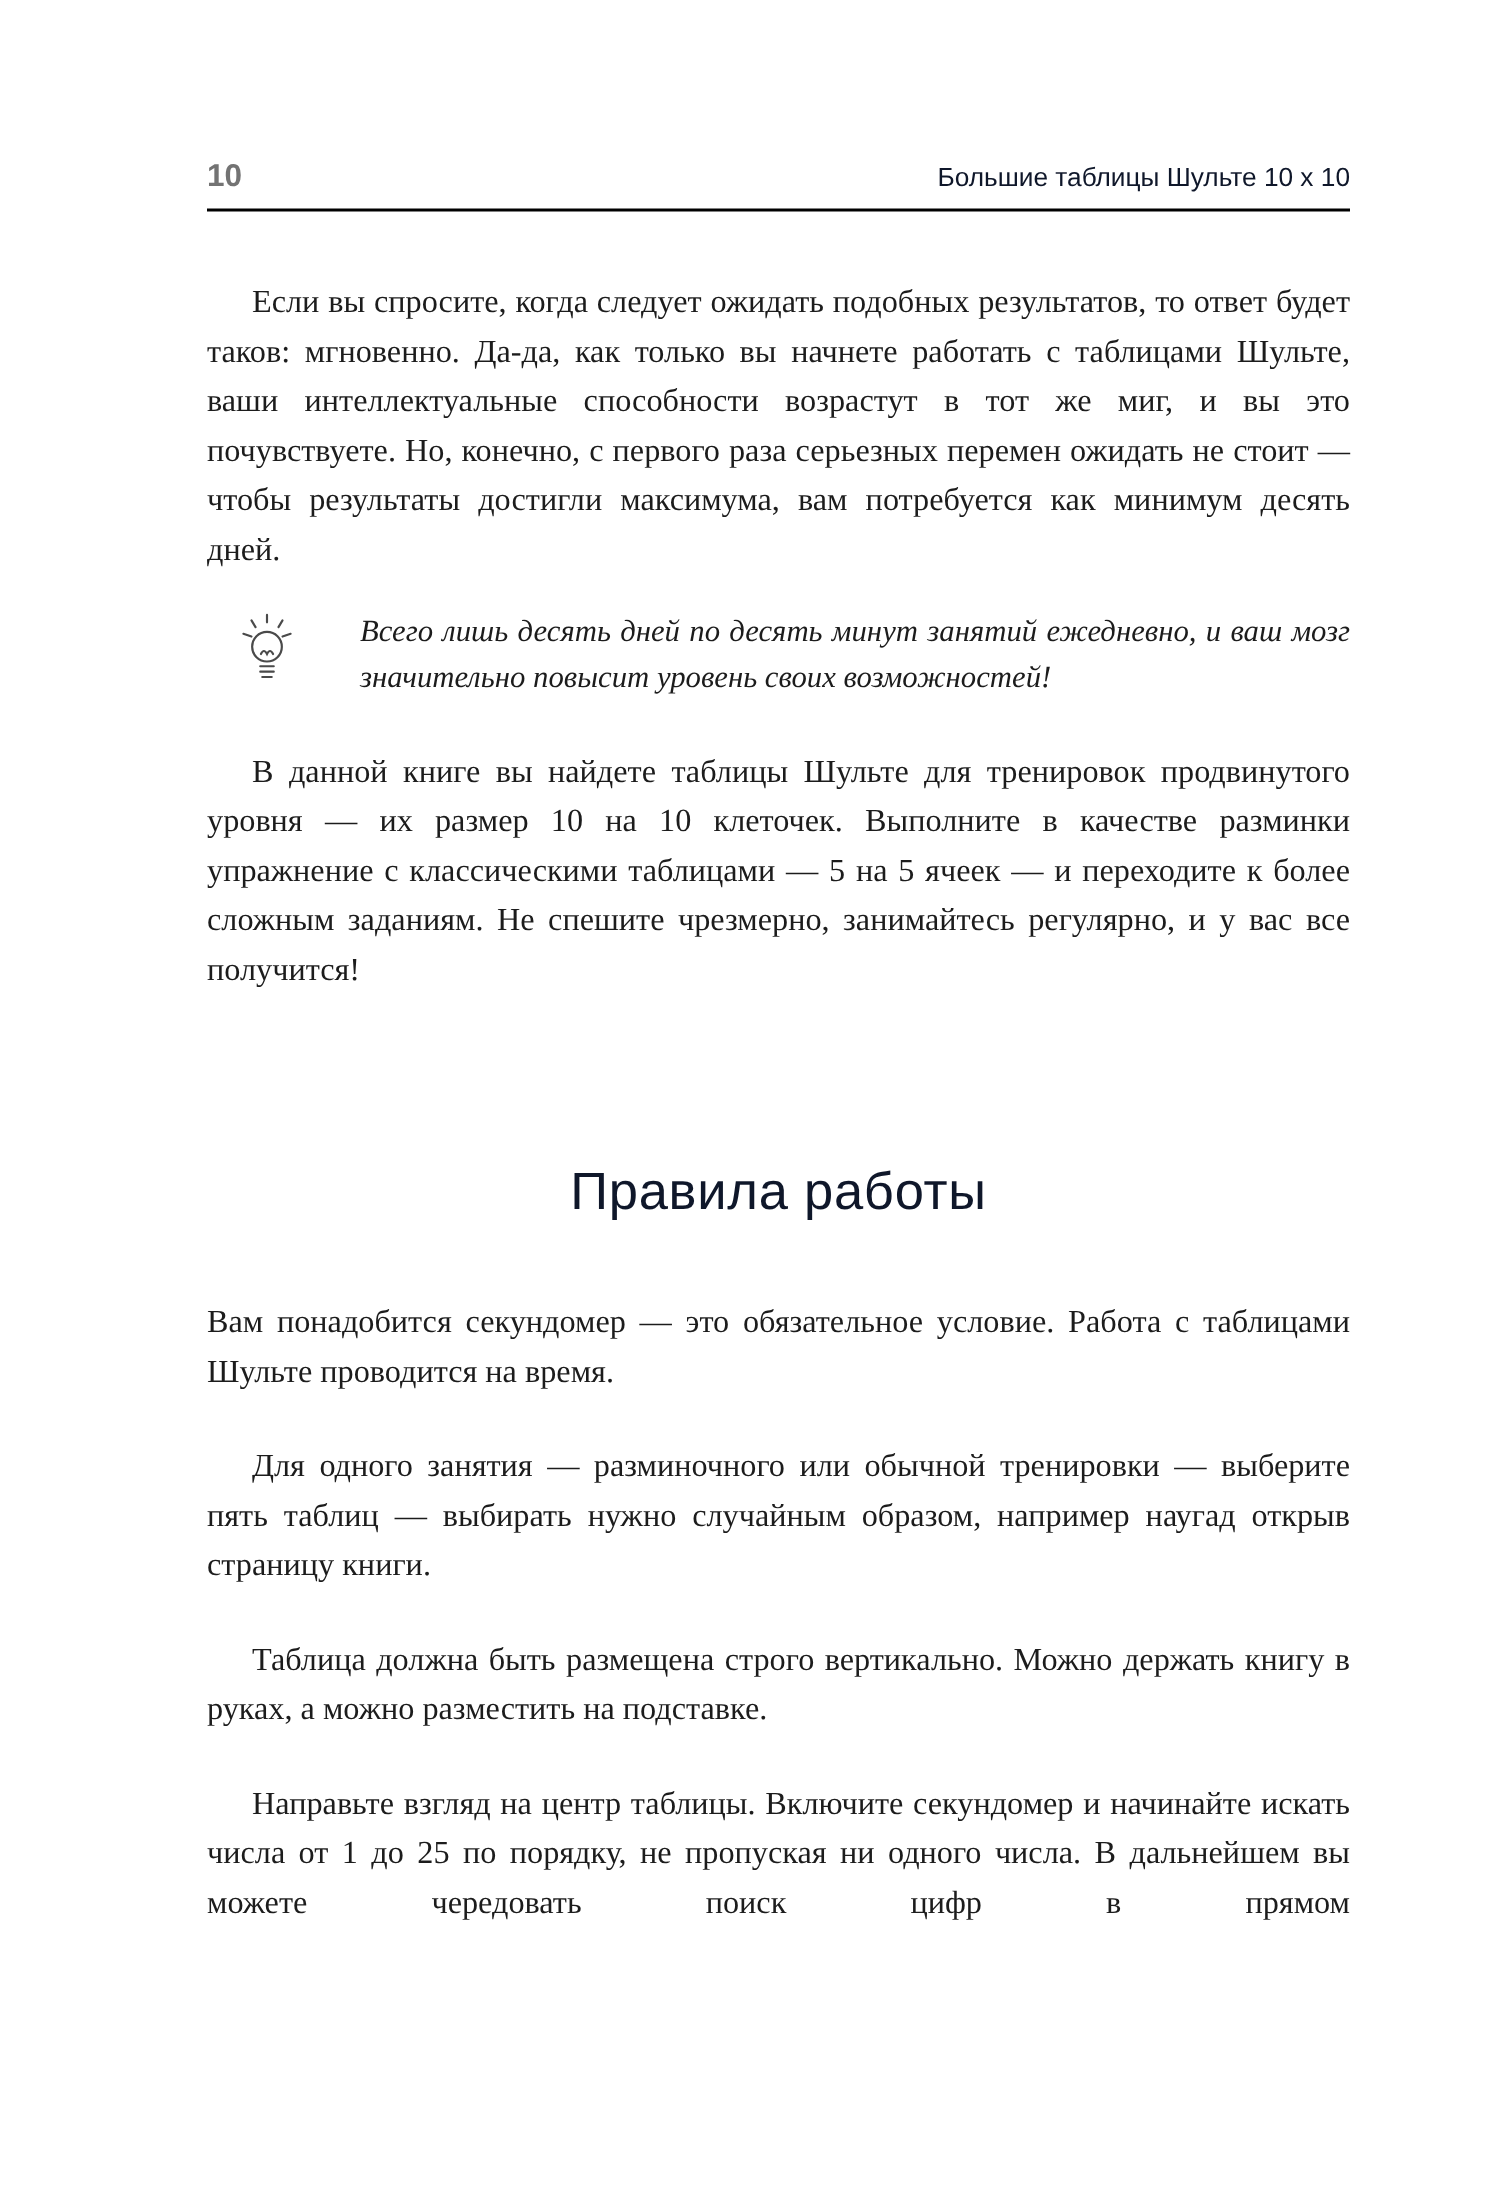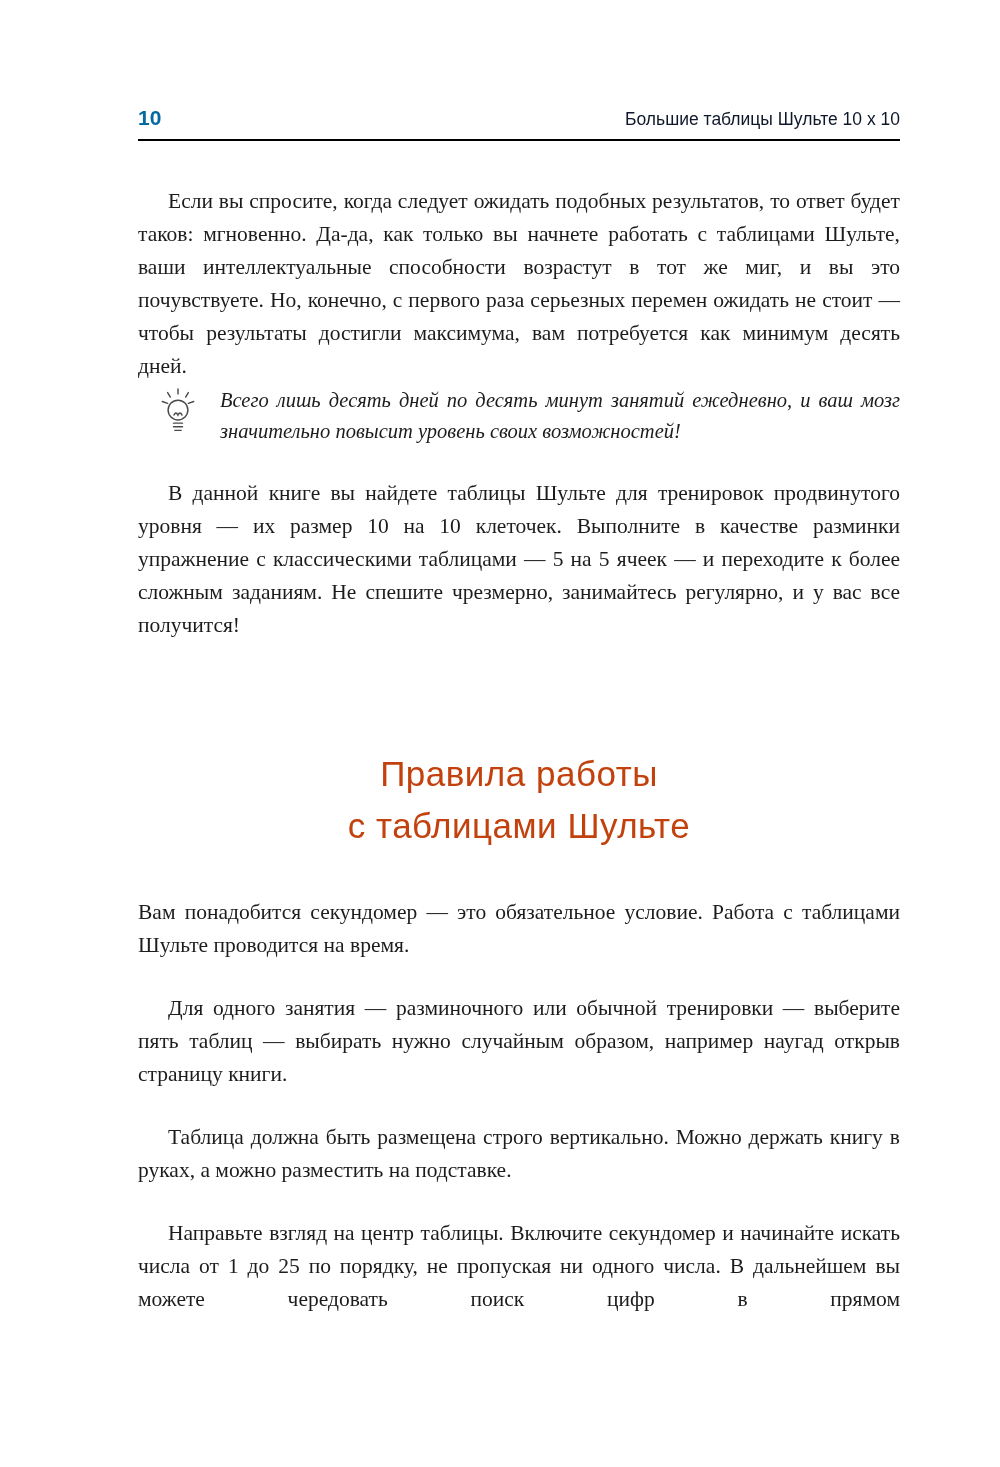--- a/index.html
+++ b/index.html
@@ -21,21 +21,21 @@
   .page-header {
     display: flex;
     justify-content: space-between;
     align-items: baseline;
     font-family: "Liberation Sans", "DejaVu Sans", sans-serif;
     padding-bottom: 9px;
   }
   .page-num {
     font-size: 21px;
     font-weight: 700;
-    color: #0369a1;
+    color: #737373;
   }
   .running-title {
     font-size: 17.5px;
     color: #0f172a;
   }
   .header-rule {
     border: none;
     border-top: 2px solid #000000;
     margin: 0 0 44px 0;
   }
@@ -50,21 +50,22 @@
   .bullet-mark {
     display: inline-block;
     width: 27px;
     margin-left: -27px;
   }
   .indent { text-indent: 30px; margin-top: 30px; }
   .cont { text-align-last: justify; }
   .tip {
     display: flex;
     align-items: flex-start;
-    margin: 2px 0 14px 0;
+    margin: 23px 0 14px 0;
+    gap: 20px;
   }
   .tip-icon-wrap {
     flex: 0 0 82px;
     padding-left: 22px;
     padding-top: 2px;
   }
   .tip-icon-wrap svg {
     stroke: #4a4a4a;
     stroke-width: 1.6;
     stroke-linecap: round;
@@ -76,21 +77,21 @@
     font-size: 20.5px;
     line-height: 31px;
     text-align: justify;
   }
   .section-heading {
     font-family: "Liberation Sans", "DejaVu Sans", sans-serif;
     font-weight: 400;
     font-size: 35px;
     line-height: 52px;
     letter-spacing: 0.5px;
-    color: #c2410c;
+    color: #0f172a;
     text-align: center;
     margin-top: 106px;
     margin-bottom: 44px;
   }
 </style>
 </head>
 <body>
 
 <div class="page">
 
@@ -118,21 +119,21 @@
           <line x1="15" y1="39.5" x2="25" y2="39.5"></line>
           <line x1="15" y1="43.5" x2="25" y2="43.5"></line>
           <line x1="16.5" y1="47.5" x2="23.5" y2="47.5"></line>
         </svg>
       </span>
       <p>Всего лишь десять дней по десять минут занятий ежедневно, и ваш мозг значительно повысит уровень своих возможностей!</p>
     </div>
 
     <p class="indent">В данной книге вы найдете таблицы Шульте для тренировок продвинутого уровня — их размер 10 на 10 клеточек. Выполните в качестве разминки упражнение с классическими таблицами — 5 на 5 ячеек — и переходите к более сложным заданиям. Не спешите чрезмерно, занимайтесь регулярно, и у вас все получится!</p>
 
-    <h1 class="section-heading"><span>Правила работы</span><br><span>с таблицами Шульте</span></h1>
+    <h1 class="section-heading"><span>Правила работы</span><br></h1>
 
     <p>Вам понадобится секундомер — это обязательное условие. Работа с таблицами Шульте проводится на время.</p>
     <p class="indent">Для одного занятия — разминочного или обычной тренировки — выберите пять таблиц — выбирать нужно случайным образом, например наугад открыв страницу книги.</p>
     <p class="indent">Таблица должна быть размещена строго вертикально. Можно держать книгу в руках, а можно разместить на подставке.</p>
     <p class="indent cont">Направьте взгляд на центр таблицы. Включите секундомер и начинайте искать числа от 1 до 25 по порядку, не пропуская ни одного числа. В дальнейшем вы можете чередовать поиск цифр в прямом</p>
 
   </div>
 </div>
 
 </body></html>

